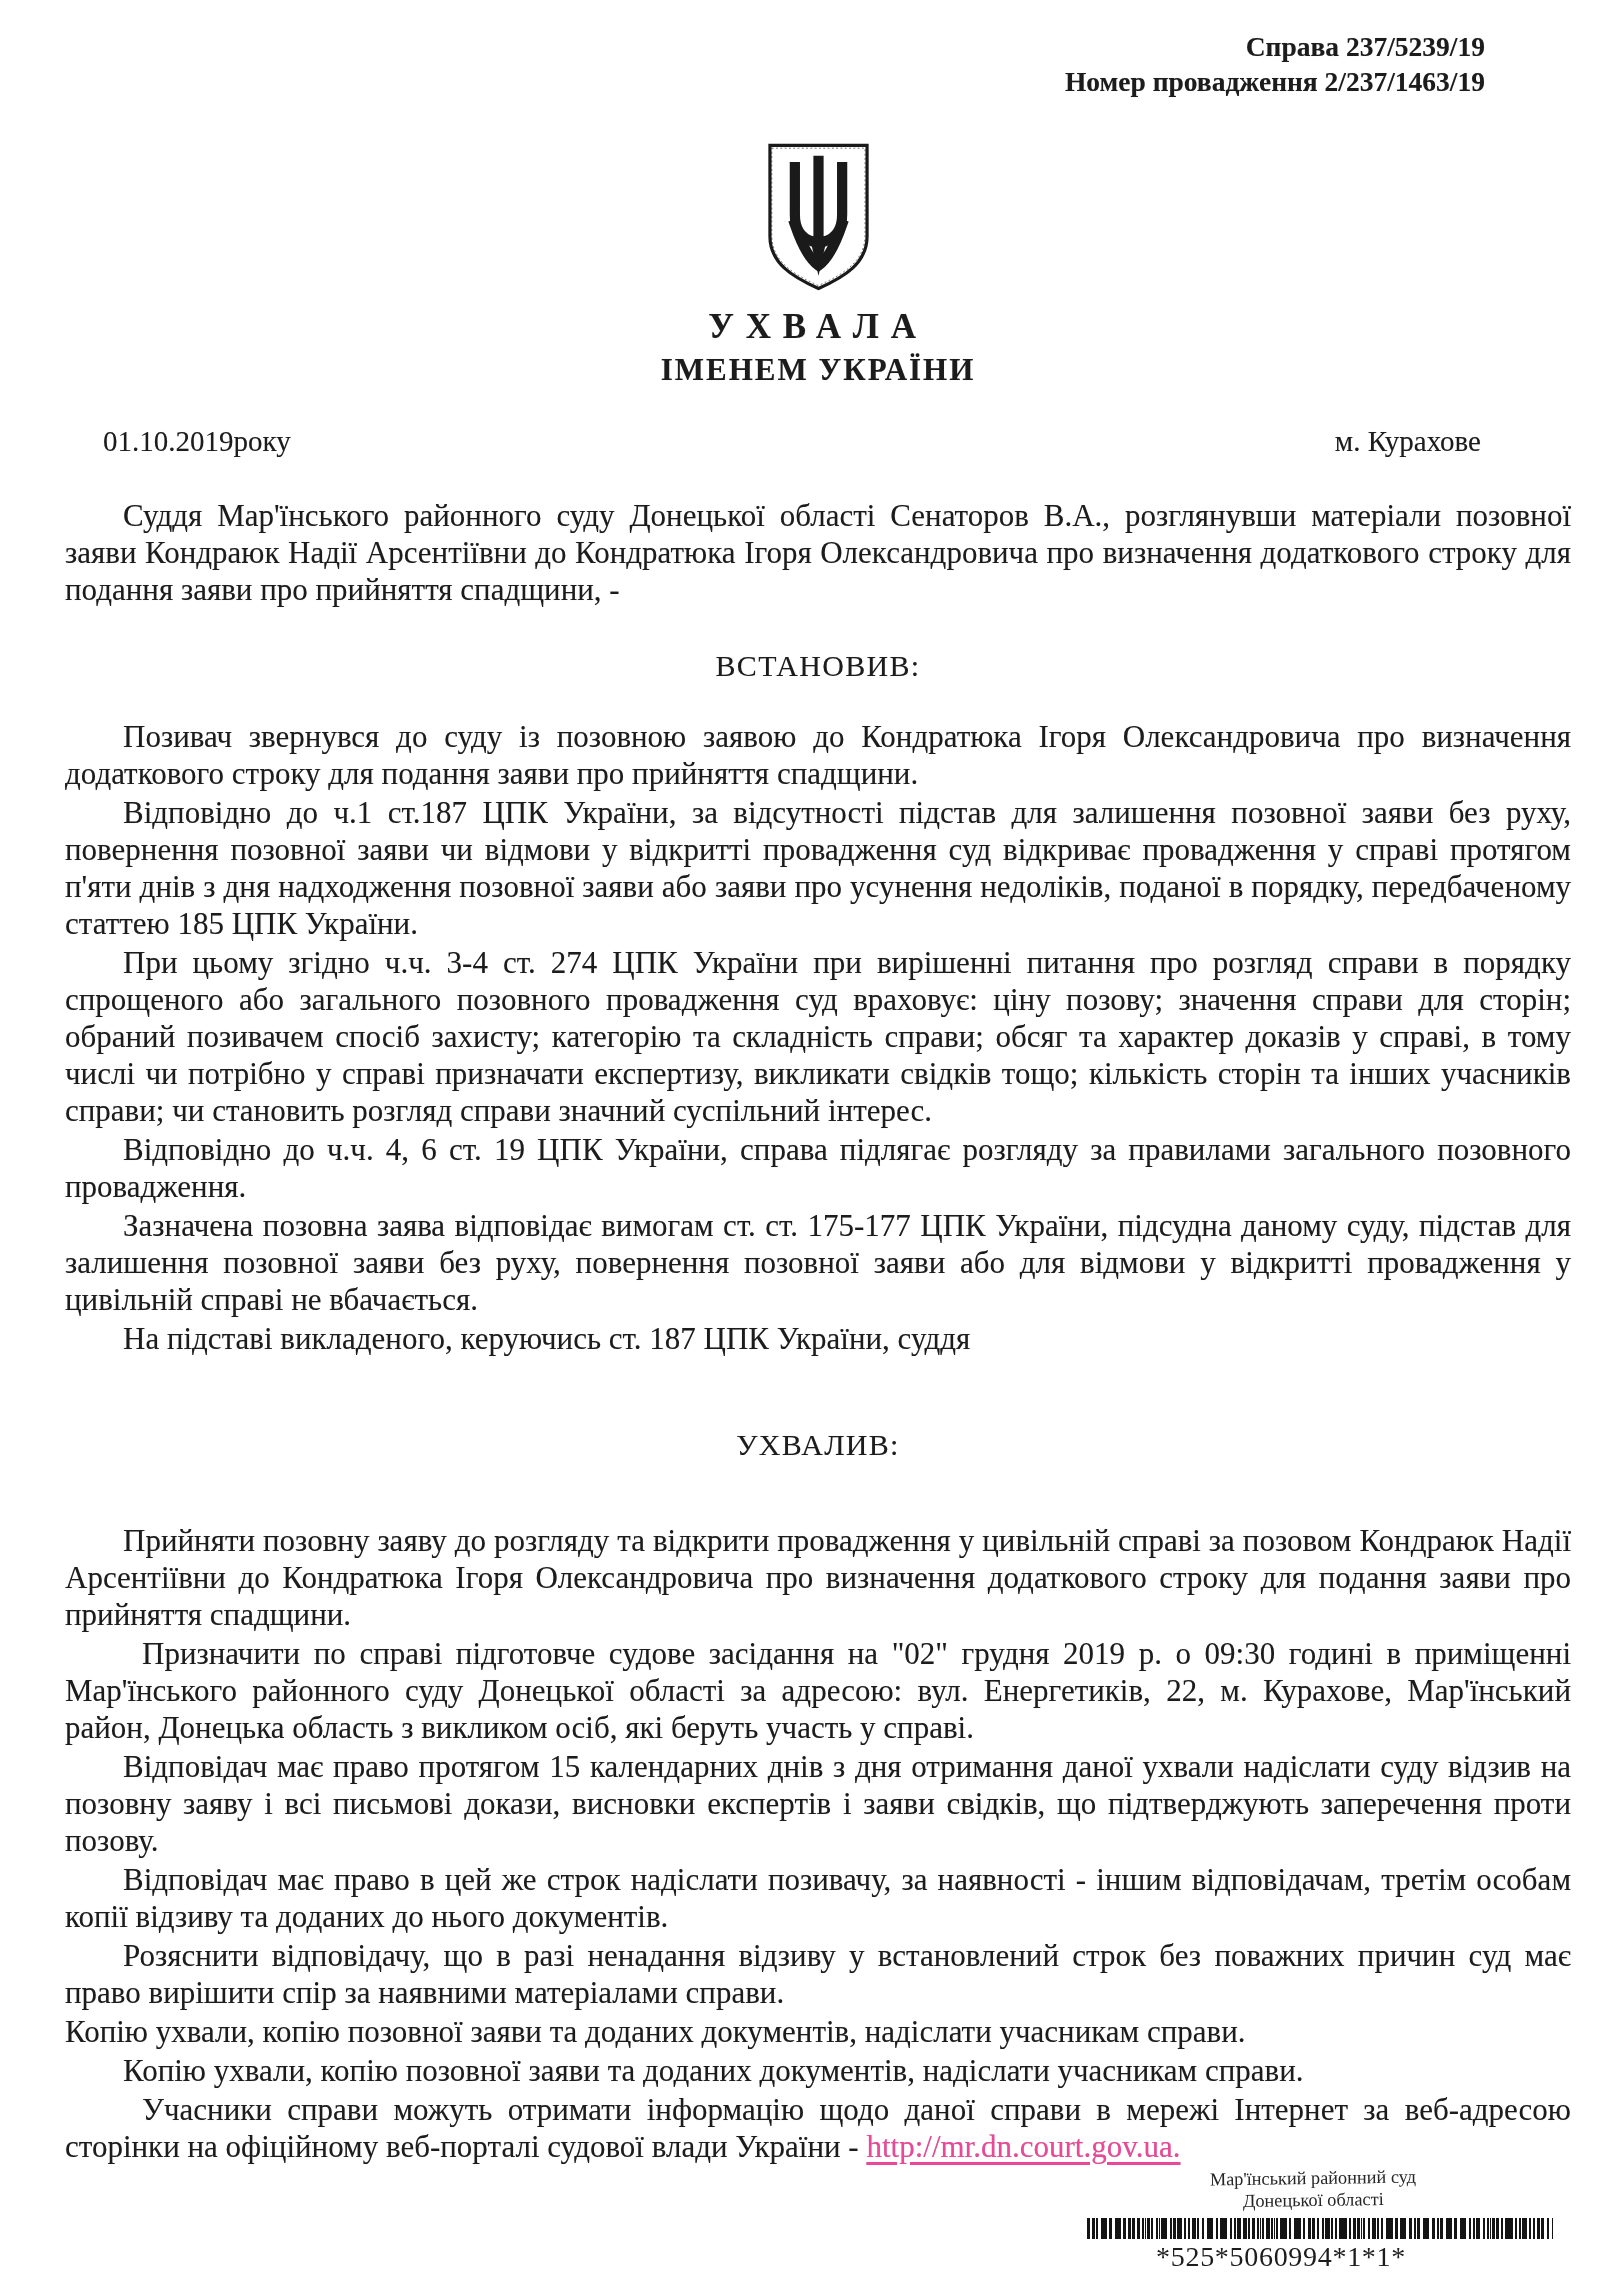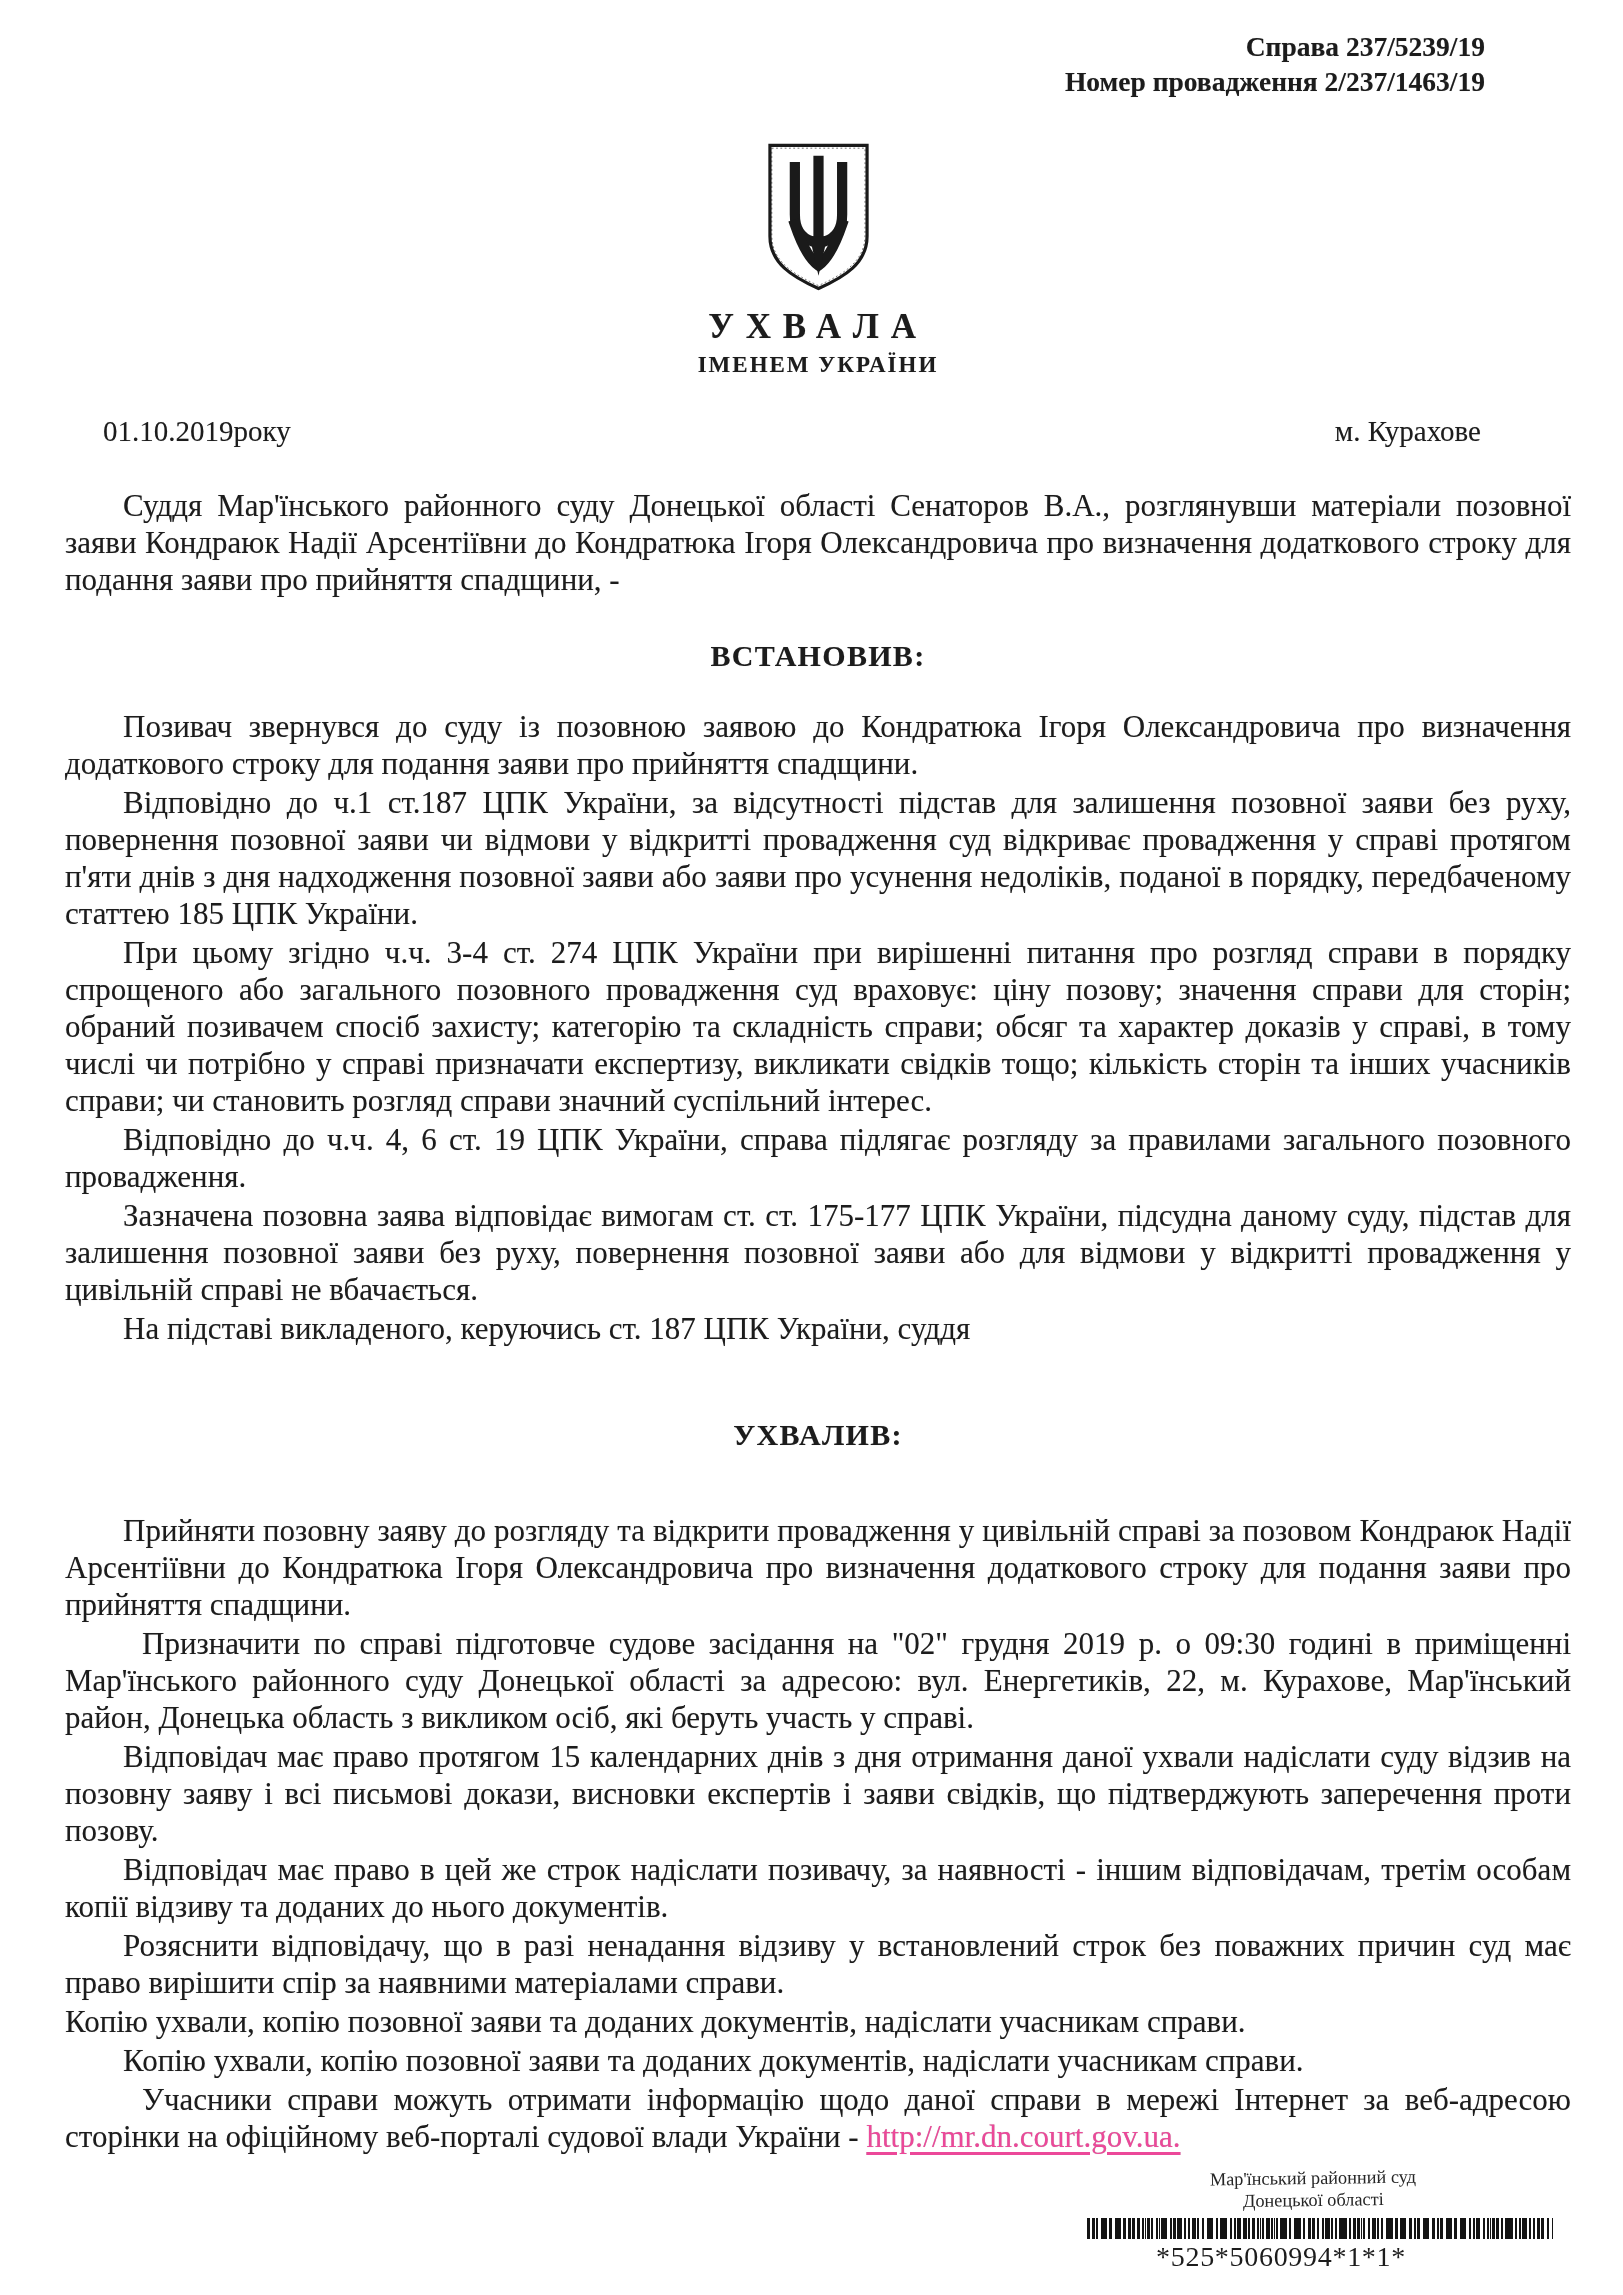--- a/index.html
+++ b/index.html
@@ -15,39 +15,39 @@
   }
   .content { padding:29px 52px 0 65px; }
 
   .case-numbers { text-align:right; font-weight:bold; font-size:27.5px; line-height:35px; padding-right:86px; }
 
   .emblem-wrap { text-align:center; margin-top:41px; }
   .emblem { display:inline-block; }
 
   .title-block { text-align:center; margin-top:10.5px; }
   .title-main { font-size:35px; font-weight:bold; letter-spacing:11.8px; margin:0; }
-  .title-sub  { font-size:23px; font-weight:bold; letter-spacing:2px; margin:5.2px 0 0 0; }
+  .title-sub  { font-size:31px; font-weight:bold; letter-spacing:2px; margin:5.2px 0 0 0; }
 
   .dateline { display:flex; justify-content:space-between; margin-top:37px; font-size:29px; }
   .dateline-left { margin-left:38px; display:flex; }
   .dateline-right { margin-right:90px; }
 
   .para {
     font-size:31px; line-height:37px;
     text-align:justify;
     margin:0 0 2px 0;
   }
   .indent    { text-indent:58px; }
   .indent-lg { text-indent:77px; }
   .no-indent { text-indent:0; }
 
   .intro { margin-top:39px; }
 
   .section-heading {
-    text-align:center; font-weight:bold; font-size:30px; letter-spacing:1.3px;
+    text-align:center; font-weight:normal; font-size:30px; letter-spacing:1.3px;
     margin:41px 0 35px 0;
   }
   .section-heading.ruled-h { margin:71px 0 60px 0; }
 
   .weblink { text-decoration:underline; text-underline-offset:5.2px; color:#ec4899; }
 
   .stamp {
     position:absolute; left:1210px; top:2167px;
     font-size:18.3px; line-height:22px; color:#262626;
     transform:rotate(-0.8deg);

